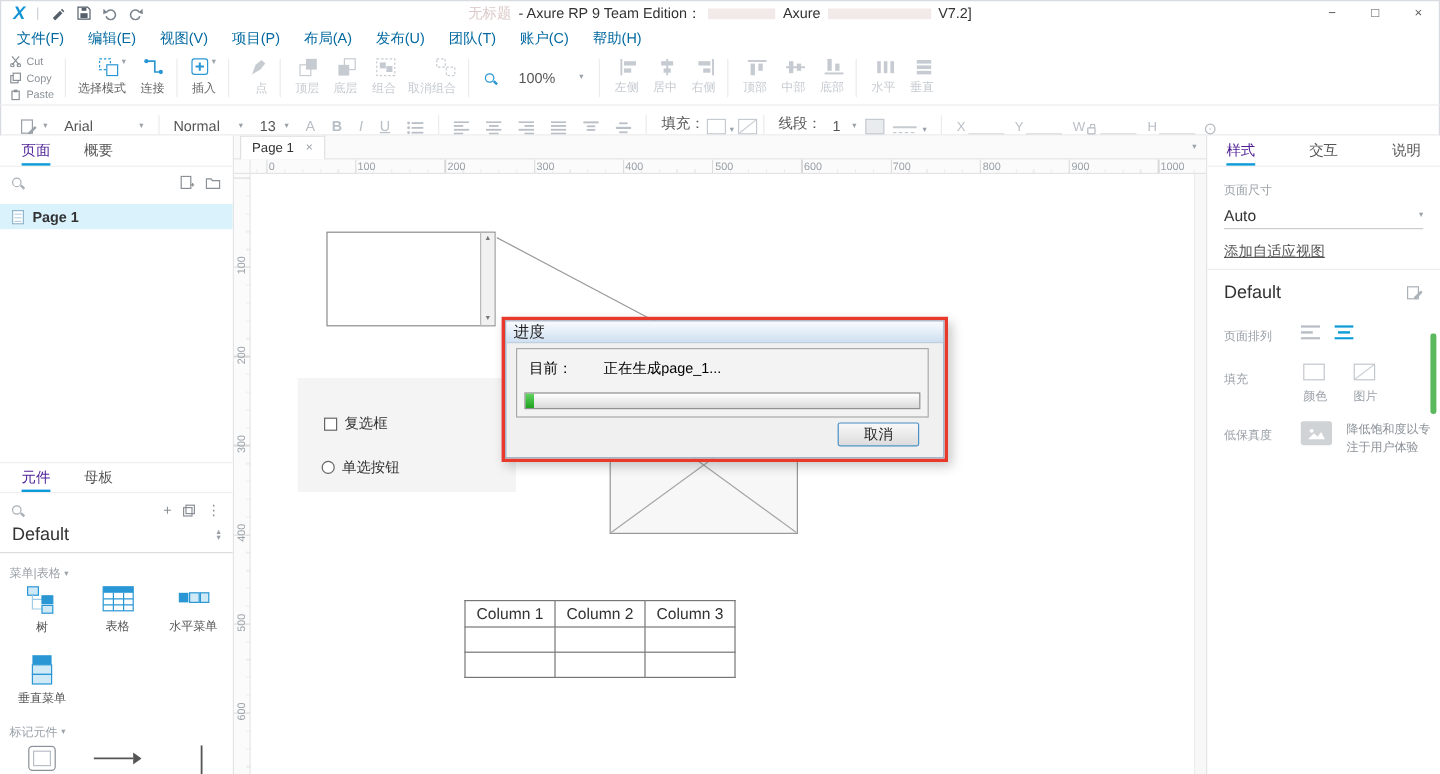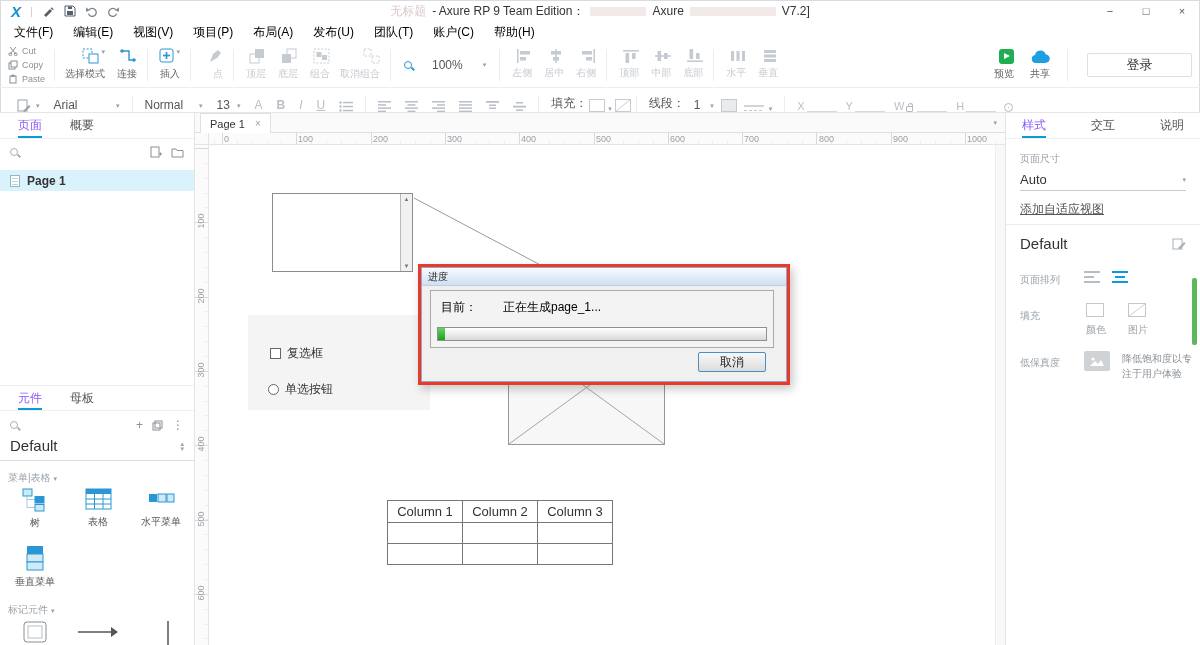--- a/index.html
+++ b/index.html
@@ -11,21 +11,21 @@
   .logo-x{color:#1293d6;font-weight:bold;font-style:italic;font-size:15px;margin:0 5px}
   .tb-sep{color:#c9ced4;margin:0 4px;font-size:11px}
   .tb-ic{width:16px;height:16px;display:inline-flex;align-items:center;justify-content:center;margin:0 3px;color:#55606a}
   .title-center{position:absolute;left:300px;right:300px;top:0;height:22px;display:flex;align-items:center;justify-content:center;gap:6px;font-size:12px;color:#333;pointer-events:none;white-space:nowrap}
   .faded-txt{color:#dcc9c9}
   .faded-block{display:inline-block;height:9px;background:#f2e9e9;border-radius:1px}
   .win-btns{position:absolute;right:0;top:0;height:22px;display:flex}
   .win-btn{width:36px;height:22px;display:flex;align-items:center;justify-content:center;font-size:11px;color:#555}
   
   .menubar{position:absolute;top:22px;left:0;width:100%;height:20px;display:flex;align-items:center;font-size:12px;padding-left:4px}
-  .menu-item{padding:0 10px;line-height:20px;color:#000000}
+  .menu-item{padding:0 10px;line-height:20px;color:#0369a1}
   
   .toolbar{position:absolute;top:42px;left:0;width:100%;height:46px;border-bottom:1px solid #ececec;display:flex;align-items:center}
   .clip-col{display:flex;flex-direction:column;justify-content:center;gap:1px;padding:0 4px 0 8px}
   .clip-row{display:flex;align-items:center;gap:4px;font-size:9px;color:#8a9096;height:13px}
   .tbtn{display:flex;flex-direction:column;align-items:flex-end;justify-content:center;gap:3px;padding:0 5px;min-width:32px}
   .tico-row{display:flex;align-items:flex-start;gap:2px}
   .tlabel{font-size:10px;color:#666;white-space:nowrap}
   .blue{color:#2a97d4}
   .dis{color:#c6cbd1}
   .dis .tlabel{color:#c6cbd1}
@@ -46,21 +46,21 @@
   .fb-input{width:30px;border-bottom:1px solid #d7dadd;height:13px;margin:0 2px}
   .swatch{width:16px;height:13px;border:1px solid #c6cbd1;background:#fff}
   .lockic{width:7px;height:6px;border:1px solid #b4bac0;border-radius:1px;position:relative;display:inline-block;margin:0 2px}
   .lockic::before{content:"";position:absolute;top:-4px;left:1px;width:3px;height:3px;border:1px solid #b4bac0;border-bottom:none;border-radius:3px 3px 0 0}
   .rotic{width:9px;height:9px;border:1px solid #b4bac0;border-radius:50%;position:relative;display:inline-block}
   .rotic::after{content:"";position:absolute;left:3px;top:3px;width:1px;height:1px;background:#b4bac0}
   
   .left-panel{position:absolute;top:113px;left:0;width:195px;bottom:0;border-right:1px solid #e4e4e4;background:#fff;overflow:hidden}
   .panel-tabs{display:flex;gap:28px;padding-left:18px;height:26px;align-items:center;border-bottom:1px solid #efefef;font-size:12px;position:relative}
   .ptab{color:#555;position:relative;height:100%;display:flex;align-items:center}
-  .ptab.act{color:#8b5cf6}
+  .ptab.act{color:#4c1d95}
   .ptab.act::after{content:"";position:absolute;bottom:0;left:0;right:0;height:2px;background:#0d9bd7}
   .search-row{display:flex;align-items:center;height:26px;padding:0 10px;gap:6px}
   .sr-right{margin-left:auto;display:flex;align-items:center;gap:9px;color:#8a9096}
   .page-item{position:absolute;left:0;right:0;top:57px;height:21px;background:#d9f2fb;display:flex;align-items:center;gap:7px;padding-left:10px;font-size:12px;color:#333;font-weight:bold}
   .doc-ic{width:10px;height:12px;border:1px solid #8fb6cc;background:#fff;position:relative}
   .doc-ic::after{content:"";position:absolute;left:1px;right:1px;top:2px;height:1px;background:#b9d3e2;box-shadow:0 3px 0 #b9d3e2,0 6px 0 #b9d3e2}
   .sec-lbl{font-size:10px;color:#9aa1a8;padding-left:8px;display:flex;align-items:center;gap:3px}
   .witem{position:absolute;width:60px;display:flex;flex-direction:column;align-items:center;gap:4px}
   .wlabel{font-size:10px;color:#555;white-space:nowrap}
   .lib-combo{position:absolute;left:0;right:0;top:318px;height:30px;display:flex;align-items:center;padding:0 10px;font-size:15px;color:#333;border-bottom:1px solid #ddd;margin:0 0}
@@ -87,21 +87,21 @@
   .gray-panel{position:absolute;left:39px;top:170px;width:182px;height:95px;background:#f4f4f4;z-index:1}
   .cb-row{position:absolute;display:flex;gap:6px;align-items:center;font-size:12px;color:#333}
   .cb-box{width:11px;height:11px;border:1px solid #666;background:#fff;flex:none}
   .img-widget{position:absolute;left:299px;top:185px;width:157px;height:115px;border:1px solid #979797;background:#f7f7f7;z-index:1}
   .cv-table{position:absolute;left:178px;top:355px;border-collapse:collapse;z-index:1;background:#fff}
   .cv-table th,.cv-table td{border:1px solid #777;width:75px;font-size:13px;font-weight:normal;text-align:center;color:#333;background:#fff}
   .cv-table th{height:22px}.cv-table td{height:21px}
   
   .dlg-hl{position:absolute;left:209px;top:119px;width:372px;height:121px;border:3px solid #e8392b;z-index:10;box-shadow:3px 4px 9px rgba(0,0,0,.22)}
   .dlg{position:absolute;inset:0;border:1px solid #90a8c0;background:#f0f0f0}
-  .dlg-title{height:18px;background:linear-gradient(#f8fbfe,#cfe0f1);border-bottom:1px solid #c0cfdd;font-size:10px;color:#222;display:flex;align-items:center;padding-left:6px}
+  .dlg-title{height:18px;background:linear-gradient(#f8fbfe,#cfe0f1);border-bottom:1px solid #c0cfdd;font-size:13px;color:#222;display:flex;align-items:center;padding-left:6px}
   .dlg-group{position:absolute;left:8px;right:12px;top:22px;height:58px;border:1px solid #a9a9a9;background:#f3f3f3}
   .dlg-row{position:absolute;left:10px;top:8px;font-size:12px;color:#000;display:flex;gap:26px}
   .dlg-prog{position:absolute;left:6px;right:6px;bottom:6px;height:14px;border:1px solid #8f8f8f;background:linear-gradient(#fff,#d9d9d9)}
   .dlg-prog-fill{width:7px;height:100%;background:linear-gradient(#63d363,#1ea21e)}
   .dlg-cancel{position:absolute;right:20px;bottom:9px;width:68px;height:20px;border:1px solid #4a90c4;border-radius:2px;background:linear-gradient(#f8f8f8,#dcdcdc);font-size:12px;display:flex;align-items:center;justify-content:center;color:#222}
   
   .right-panel{position:absolute;top:113px;right:0;width:195px;bottom:0;border-left:1px solid #e4e4e4;background:#fff;overflow:hidden}
   .rp-tabs{display:flex;justify-content:space-between;padding:0 16px;height:26px;align-items:center;border-bottom:1px solid #efefef;font-size:12px}
   .rp-item{position:absolute;font-size:10px;color:#9aa1a8}
   .rp-dark{color:#333}
@@ -325,34 +325,20 @@
       </svg>
     <span class="tlabel">水平</span>
   </div>
   <div class="tbtn dis">
     <svg width="16" height="14" viewBox="0 0 16 14">
         <rect x="2" y="1" width="12" height="3" fill="currentColor"></rect>
         <rect x="2" y="5.5" width="12" height="3" fill="currentColor"></rect>
         <rect x="2" y="10" width="12" height="3" fill="currentColor"></rect>
       </svg>
     <span class="tlabel">垂直</span>
-  </div>
-  <div class="right-tools">
-    <div class="tbtn" style="margin-right:4px">
-      <span class="play-ic"></span>
-      <span class="tlabel">预览</span>
-    </div>
-    <div class="tbtn">
-      <svg width="20" height="15" viewBox="0 0 20 15">
-          <path d="M5.5 14 a4 4 0 0 1 -.5-7.9 A5.5 5.5 0 0 1 15.6 5.2 A3.6 3.6 0 0 1 15.2 14 Z" fill="#1d9fe0"></path>
-        </svg>
-      <span class="tlabel">共享</span>
-    </div>
-    <div class="vdiv" style="margin-left:12px"></div>
-    <div class="login-btn">登录</div>
   </div>
 </div>
 
 <div class="formatbar">
   <div class="fb-combo">
     <svg width="14" height="13" viewBox="0 0 14 13">
         <rect x="1" y="1" width="9" height="11" fill="none" stroke="#9aa1a8"></rect>
         <path d="M6 12 L12 6 L13.5 7.5 L8 13 Z" fill="#9aa1a8"></path>
       </svg>
     <span class="caret">▾</span>

